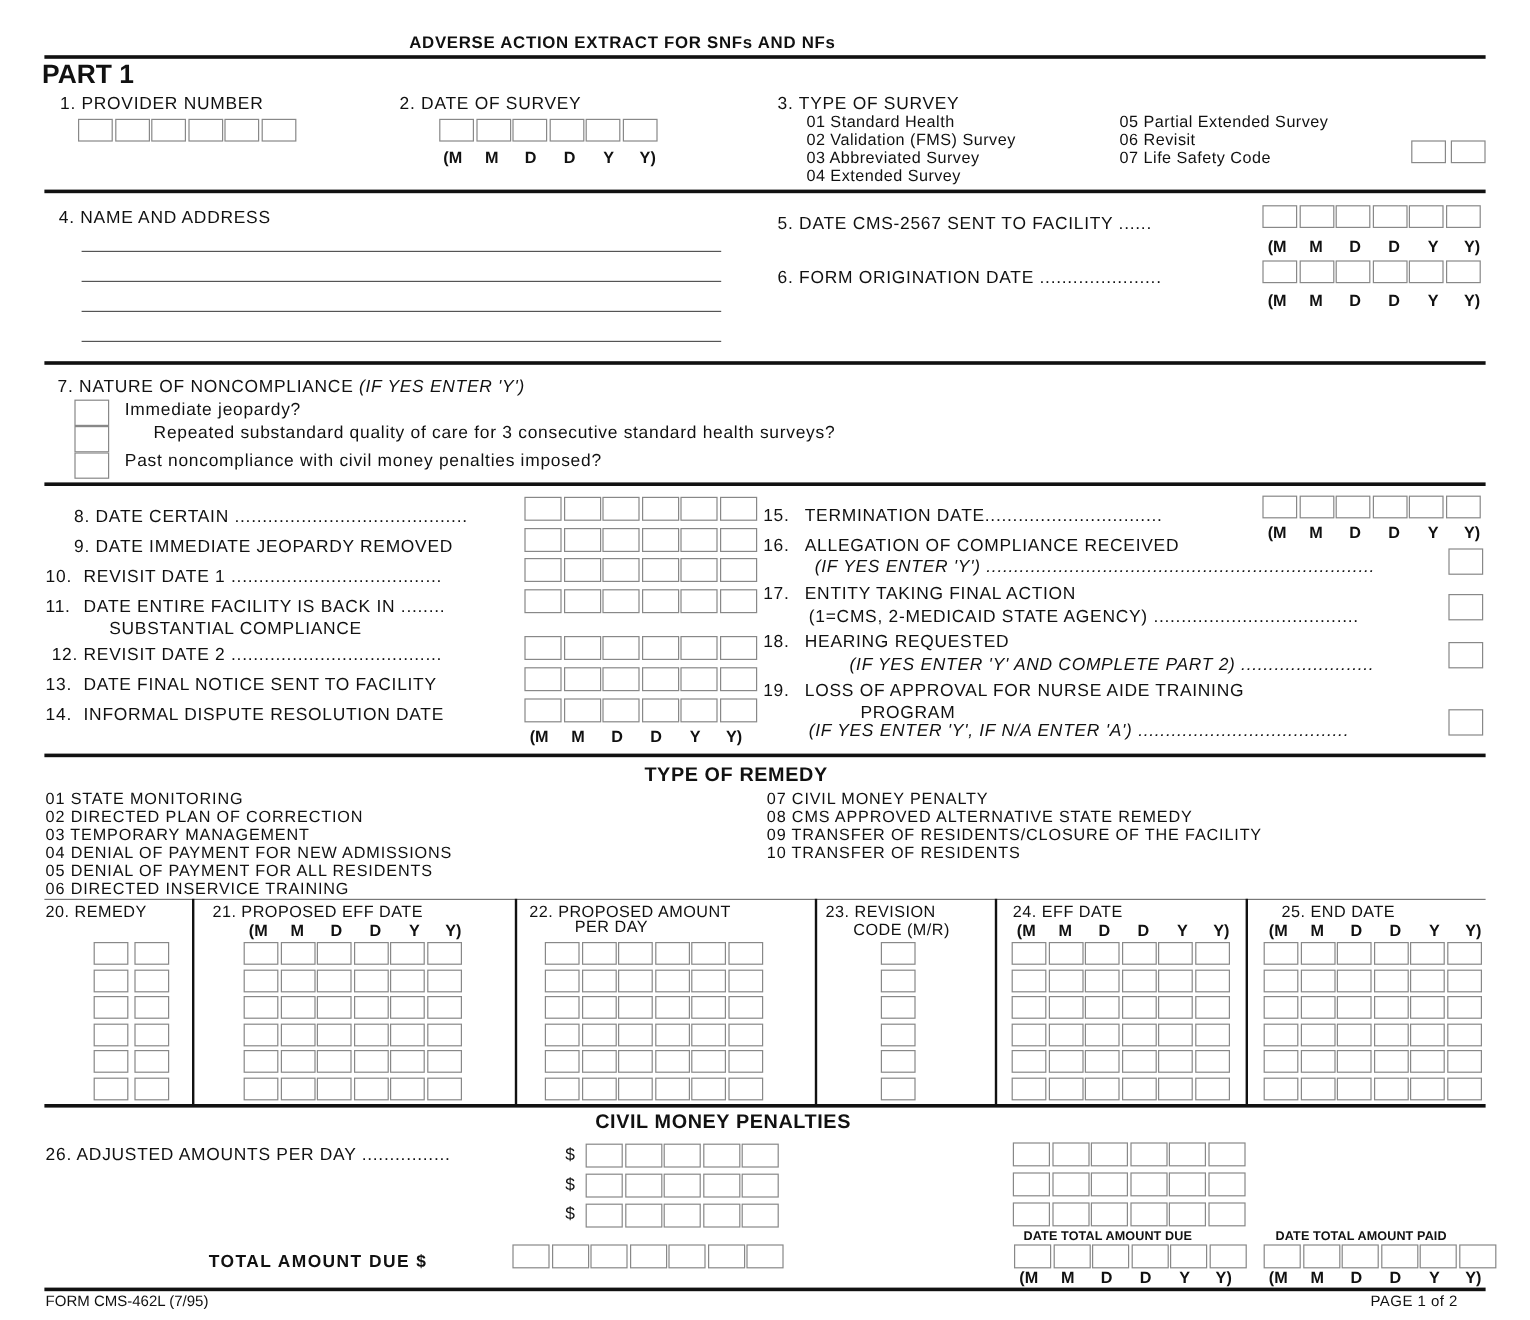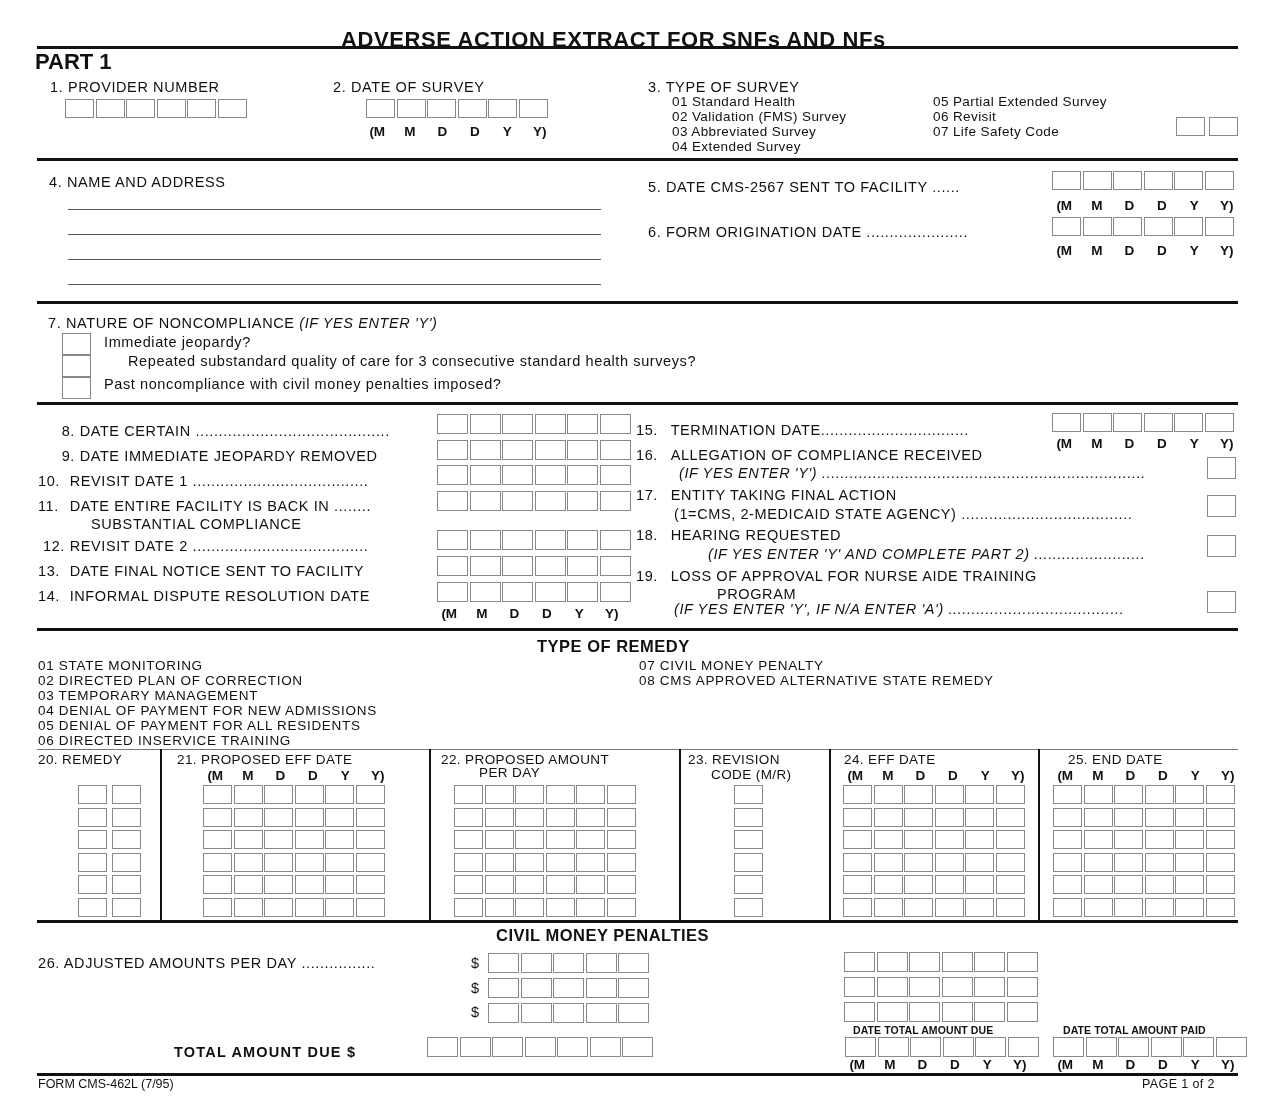--- a/index.html
+++ b/index.html
@@ -1,21 +1,21 @@
 <!DOCTYPE html>
 <html><head>
 <meta charset="utf-8">
 <style>
   html, body { margin:0; padding:0; background:#fff; }
   body { width:1275px; height:1100px; position:relative; overflow:hidden;
          font-family:"Liberation Sans", sans-serif; color:#111; font-size:14.5px; }
   .abs { position:absolute; white-space:nowrap; }
   .hr { position:absolute; left:37px; width:1201px; background:#111; }
   .vr { position:absolute; width:1.5px; background:#111; }
-  .title { font-weight:bold; font-size:22px; letter-spacing:0.6px; }
+  .title { font-weight:bold; font-size:14px; letter-spacing:0.6px; }
   .part { font-weight:bold; font-size:22px; }
   .sec { font-weight:bold; font-size:16.5px; letter-spacing:0.5px; }
   .lbl { font-size:14.5px; letter-spacing:0.6px; }
   .small { font-size:13.5px; letter-spacing:0.4px; }
   .tiny { font-size:10.5px; font-weight:bold; letter-spacing:0.1px; }
   .it { font-style:italic; }
   .boxrow { position:absolute; display:flex; gap:1.5px; }
   .box { width:29px; height:18px; border:1.5px solid #888; background:#fff; box-sizing:content-box; }
   .box.sm { width:27px; height:17px; }
   .box.ck { width:27px; height:20px; }
@@ -255,20 +255,22 @@
   <div>01  STATE MONITORING</div>
   <div>02  DIRECTED PLAN OF CORRECTION</div>
   <div>03  TEMPORARY MANAGEMENT</div>
   <div>04  DENIAL OF PAYMENT FOR NEW ADMISSIONS</div>
   <div>05  DENIAL OF PAYMENT FOR ALL RESIDENTS</div>
   <div>06  DIRECTED INSERVICE TRAINING</div>
 </div>
 <div class="abs small" style="left:639px;top:658px;line-height:15px;letter-spacing:0.7px;">
   <div>07  CIVIL MONEY PENALTY</div>
   <div>08  CMS APPROVED ALTERNATIVE STATE REMEDY</div>
+  <div>09  TRANSFER OF RESIDENTS/CLOSURE OF THE FACILITY</div>
+  <div>10  TRANSFER OF RESIDENTS</div>
 </div>
 
 <div class="hr" style="top:749px;height:1px;background:#777;"></div>
 <div class="vr" style="left:160px;top:749px;height:172px;"></div>
 <div class="vr" style="left:429px;top:749px;height:172px;"></div>
 <div class="vr" style="left:679px;top:749px;height:172px;"></div>
 <div class="vr" style="left:829px;top:749px;height:172px;"></div>
 <div class="vr" style="left:1038px;top:749px;height:172px;"></div>
 
 <div class="abs small" style="left:38px;top:752px;">20.  REMEDY</div>

